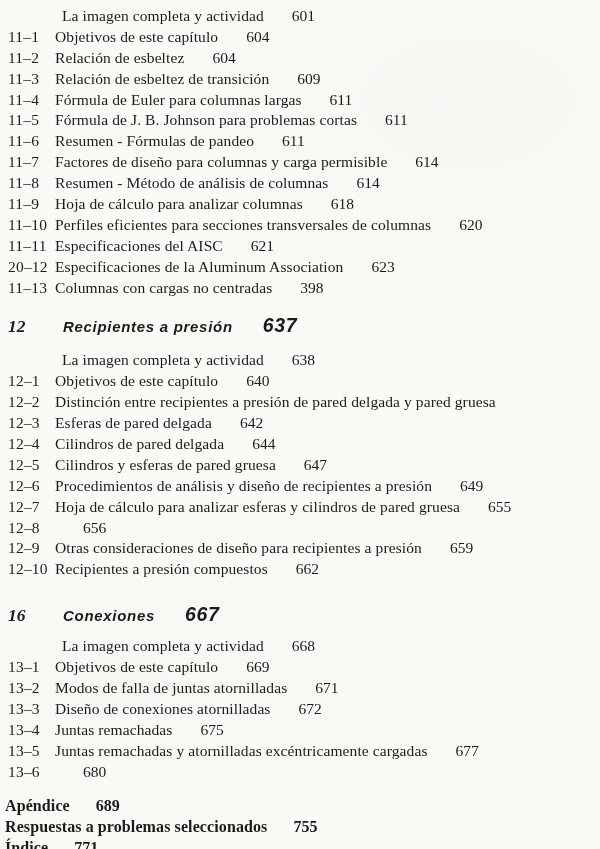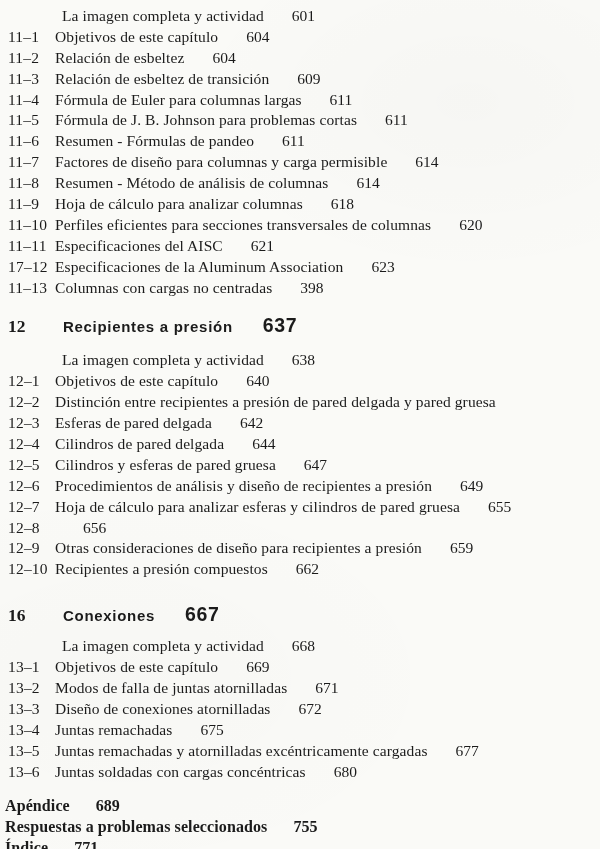--- a/index.html
+++ b/index.html
@@ -31,20 +31,21 @@
     letter-spacing: 0.2px;
   }
   .toc-row .title { letter-spacing: 0.1px; }
   .toc-row.indent .title { padding-left: 7px; }
   .toc-row .pg { margin-left: 28px; }
   .chapter-heading {
     display: flex;
     align-items: baseline;
     line-height: 26px;
     white-space: nowrap;
+    font-style: italic;
   }
   .chapter-heading .ch-num {
     flex: 0 0 47px;
     font-family: "Liberation Serif", serif;
     font-weight: bold;
     font-size: 17.5px;
   }
   .chapter-heading .ch-title {
     font-family: "Liberation Sans", sans-serif;
     font-weight: bold;
@@ -125,21 +126,21 @@
     <span class="num">11–10</span>
     <span class="title">Perfiles eficientes para secciones transversales de columnas</span>
     <span class="pg">620</span>
   </div>
         <div class="toc-row">
     <span class="num">11–11</span>
     <span class="title">Especificaciones del AISC</span>
     <span class="pg">621</span>
   </div>
         <div class="toc-row">
-    <span class="num">17–12</span>
+    <span class="num">20–12</span>
     <span class="title">Especificaciones de la Aluminum Association</span>
     <span class="pg">623</span>
   </div>
         <div class="toc-row">
     <span class="num">11–13</span>
     <span class="title">Columnas con cargas no centradas</span>
     <span class="pg">398</span>
   </div>
       </div>
       <div id="section-12">
@@ -234,21 +235,20 @@
     <span class="title">Juntas remachadas</span>
     <span class="pg">675</span>
   </div>
         <div class="toc-row">
     <span class="num">13–5</span>
     <span class="title">Juntas remachadas y atornilladas excéntricamente cargadas</span>
     <span class="pg">677</span>
   </div>
         <div class="toc-row">
     <span class="num">13–6</span>
-    <span class="title">Juntas soldadas con cargas concéntricas</span>
     <span class="pg">680</span>
   </div>
       </div>
     </div>
   <div id="backmatter" class="backmatter">
       <div class="toc-row">
     <span class="title">Apéndice</span>
     <span class="pg">689</span>
   </div>
       <div class="toc-row">

